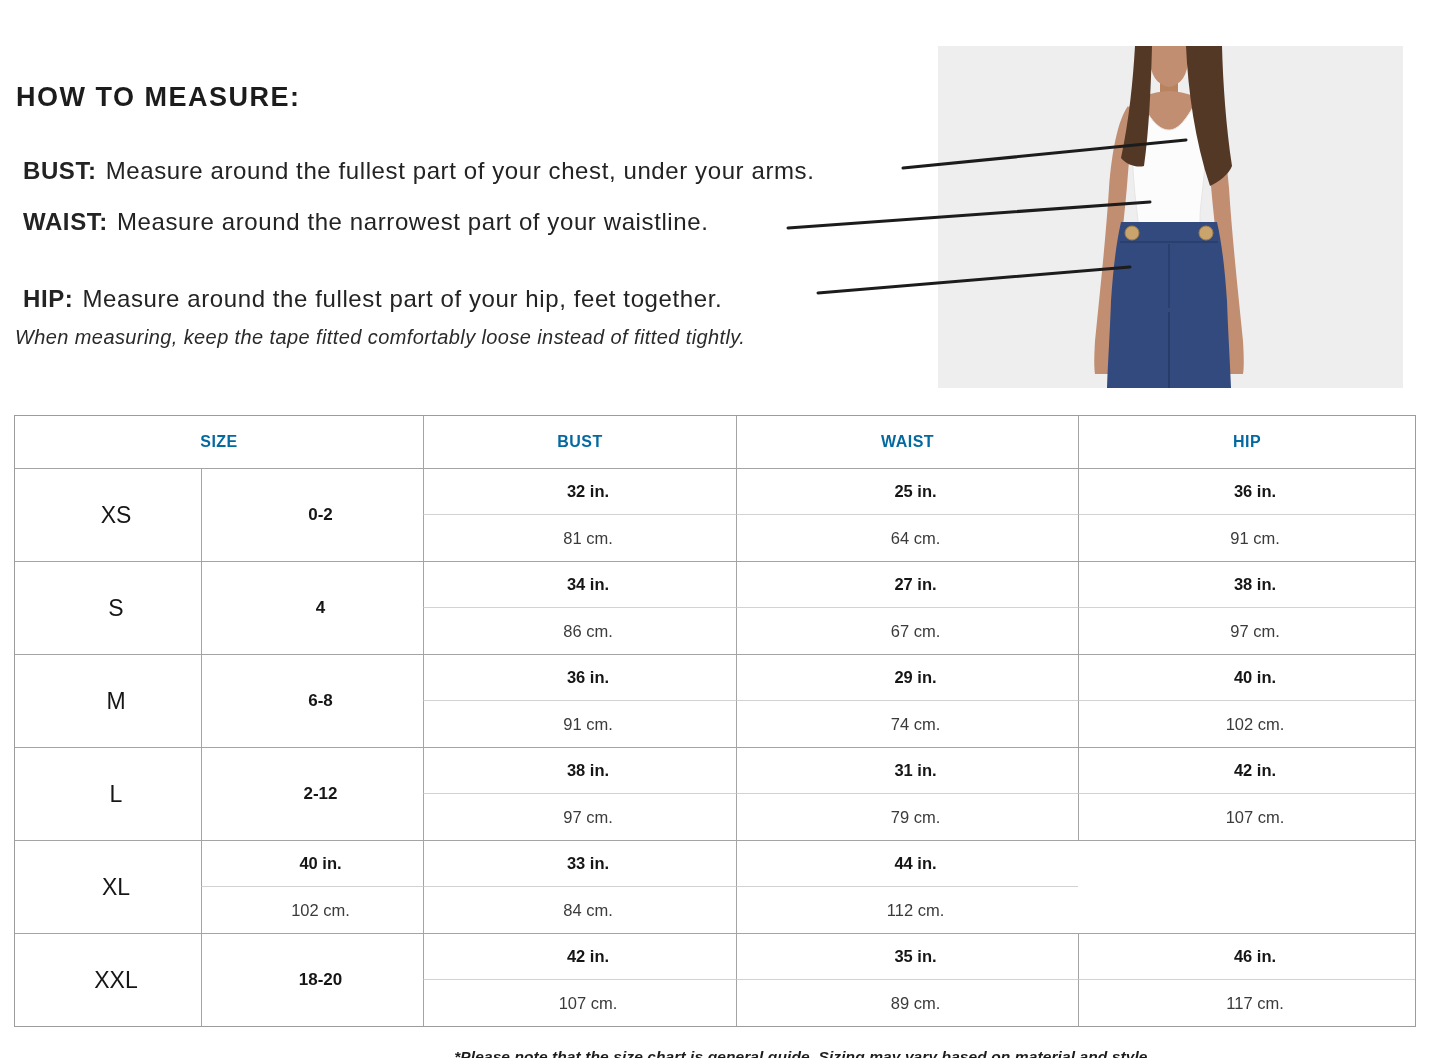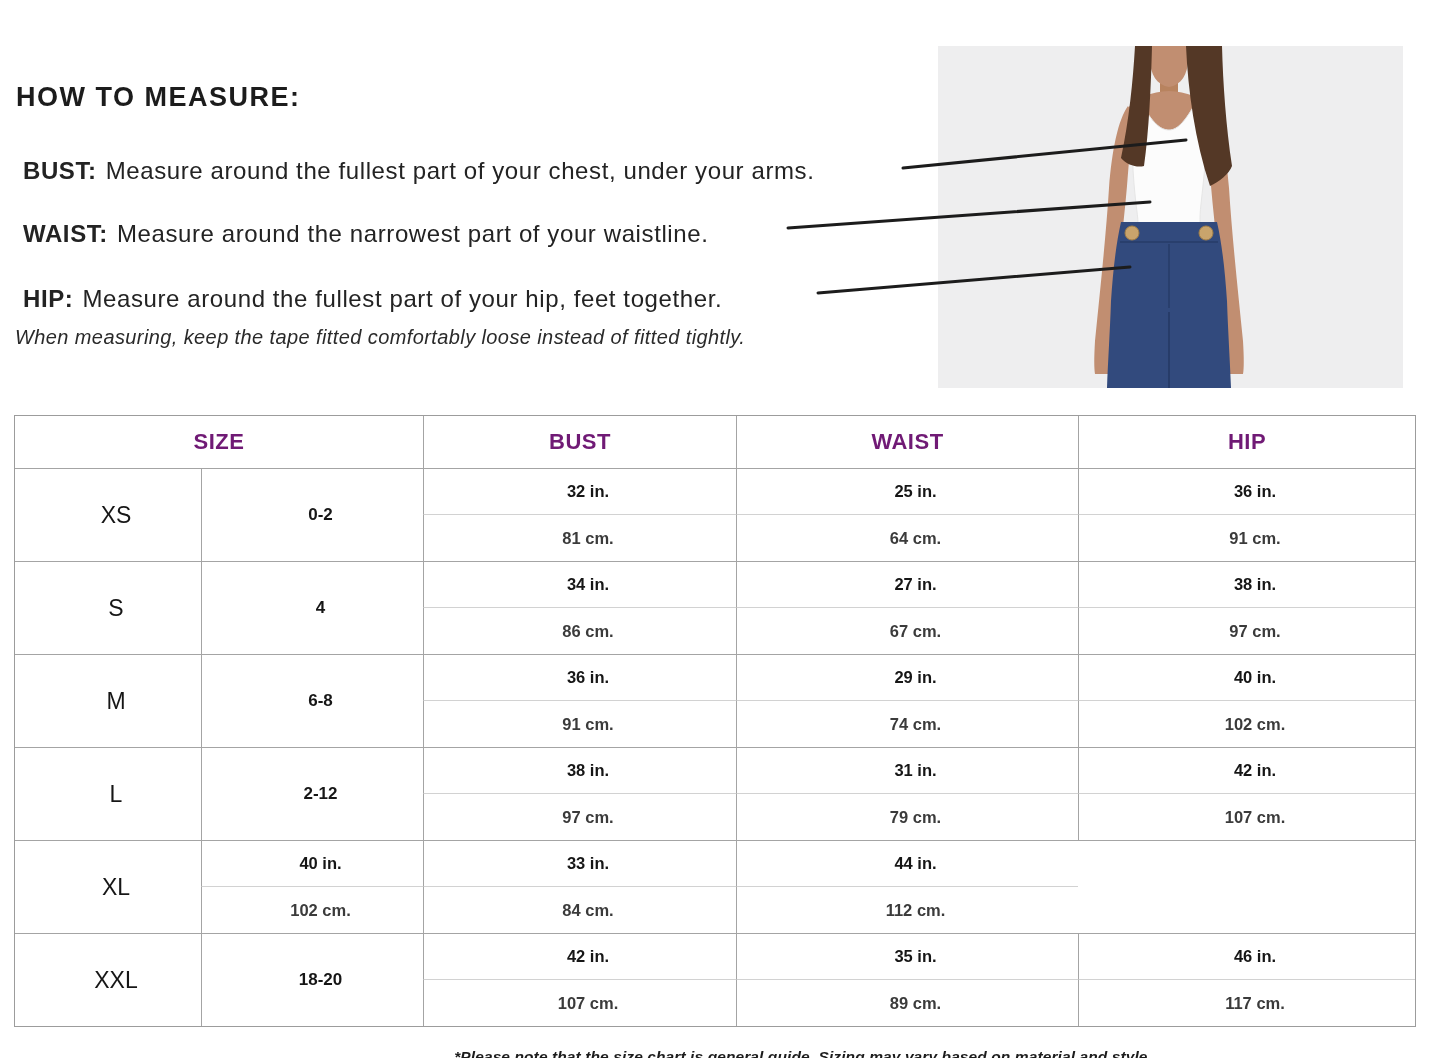--- a/index.html
+++ b/index.html
@@ -7,50 +7,50 @@
        font-family:"Liberation Sans",sans-serif;color:#1f1f1f;}
   .page{position:relative;width:1185px;height:1058px;background:#ffffff;}
 
   
   .title{position:absolute;left:16px;top:82px;margin:0;
          font-size:27px;font-weight:bold;letter-spacing:1.5px;color:#1c1c1c;}
   .ins{position:absolute;left:15px;margin:8px;font-size:24px;letter-spacing:0.6px;
        color:#232323;white-space:nowrap;}
   .ins b{margin-right:9px;letter-spacing:0.6px;}
   .ins-bust{top:149px;}
-  .ins-waist{top:212px;}
+  .ins-waist{top:200px;}
   .ins-hip{top:277px;}
   .note{position:absolute;left:15px;top:326px;margin:0;font-size:20px;
         font-style:italic;letter-spacing:0.4px;color:#2a2a2a;white-space:nowrap;}
 
   
   .photo{position:absolute;left:938px;top:46px;width:465px;height:342px;z-index:1;}
   .photo svg{display:block;}
 
   
   .pointers{position:absolute;left:0;top:0;width:1430px;height:400px;
             z-index:2;pointer-events:none;}
 
   
   .table{position:absolute;left:14px;top:415px;width:1400px;
          border:1px solid #9c9c9c;background:#ffffff;box-sizing:content-box;}
   .thead{display:grid;grid-template-columns:408px 313px 342px 337px;height:52px;}
   .th{display:flex;align-items:center;justify-content:center;
-      font-size:22px;font-weight:bold;letter-spacing:0.5px;color:#701a75;}
+      font-size:16px;font-weight:bold;letter-spacing:0.5px;color:#0369a1;}
   .th + .th{border-left:1px solid #a4a4a4;}
   .block{display:grid;grid-template-columns:186px 222px 313px 342px 337px;
          grid-template-rows:46px 46px;border-top:1px solid #a4a4a4;}
   .cell{display:flex;align-items:center;justify-content:center;box-sizing:border-box;padding-left:16px;}
   .c-size{grid-row:1/3;grid-column:1;font-size:23px;font-weight:normal;color:#161616;}
   .c-range{grid-row:1/3;grid-column:2;border-left:1px solid #a4a4a4;
            font-size:17px;font-weight:bold;color:#161616;}
   .c-in{grid-row:1;border-left:1px solid #a4a4a4;border-bottom:1px solid #d2d2d2;
         font-size:16.5px;font-weight:bold;color:#161616;}
   .c-cm{grid-row:2;border-left:1px solid #a4a4a4;
-        font-size:16.5px;color:#3b3b3b;font-weight:bold;}
+        font-size:16.5px;color:#3b3b3b;}
 
   .footnote{position:absolute;right:16px;top:1031px;margin:17px;
             font-size:15.5px;font-style:italic;font-weight:600;
             letter-spacing:0.1px;color:#1c1c1c;white-space:nowrap;}
 </style>
 </head>
 <body>
 
 <div class="page">
 

